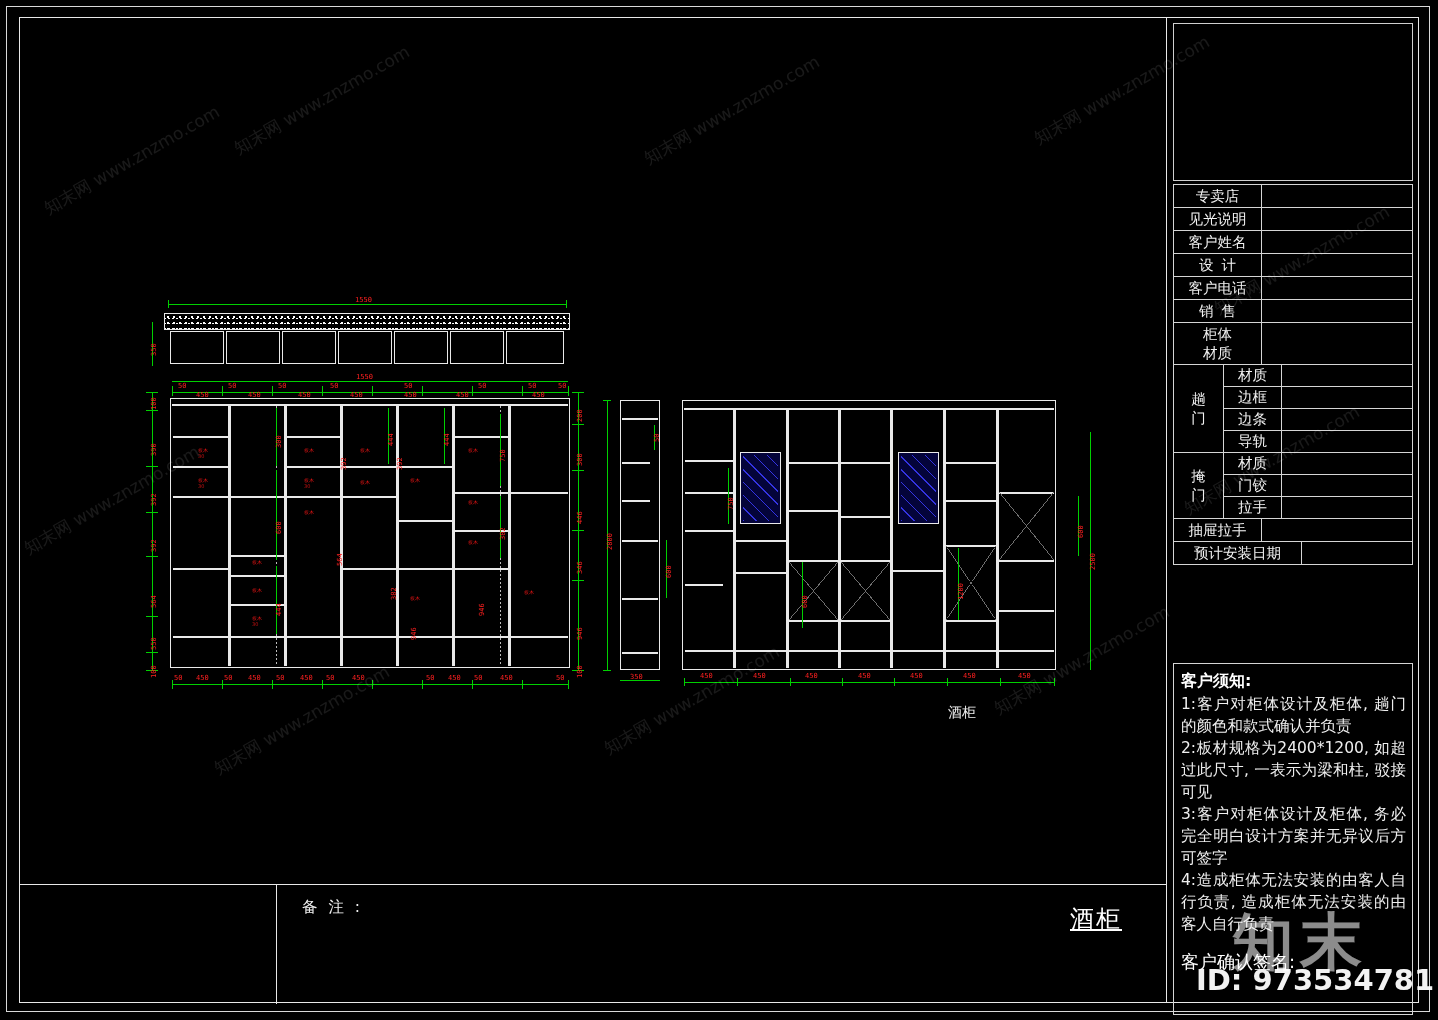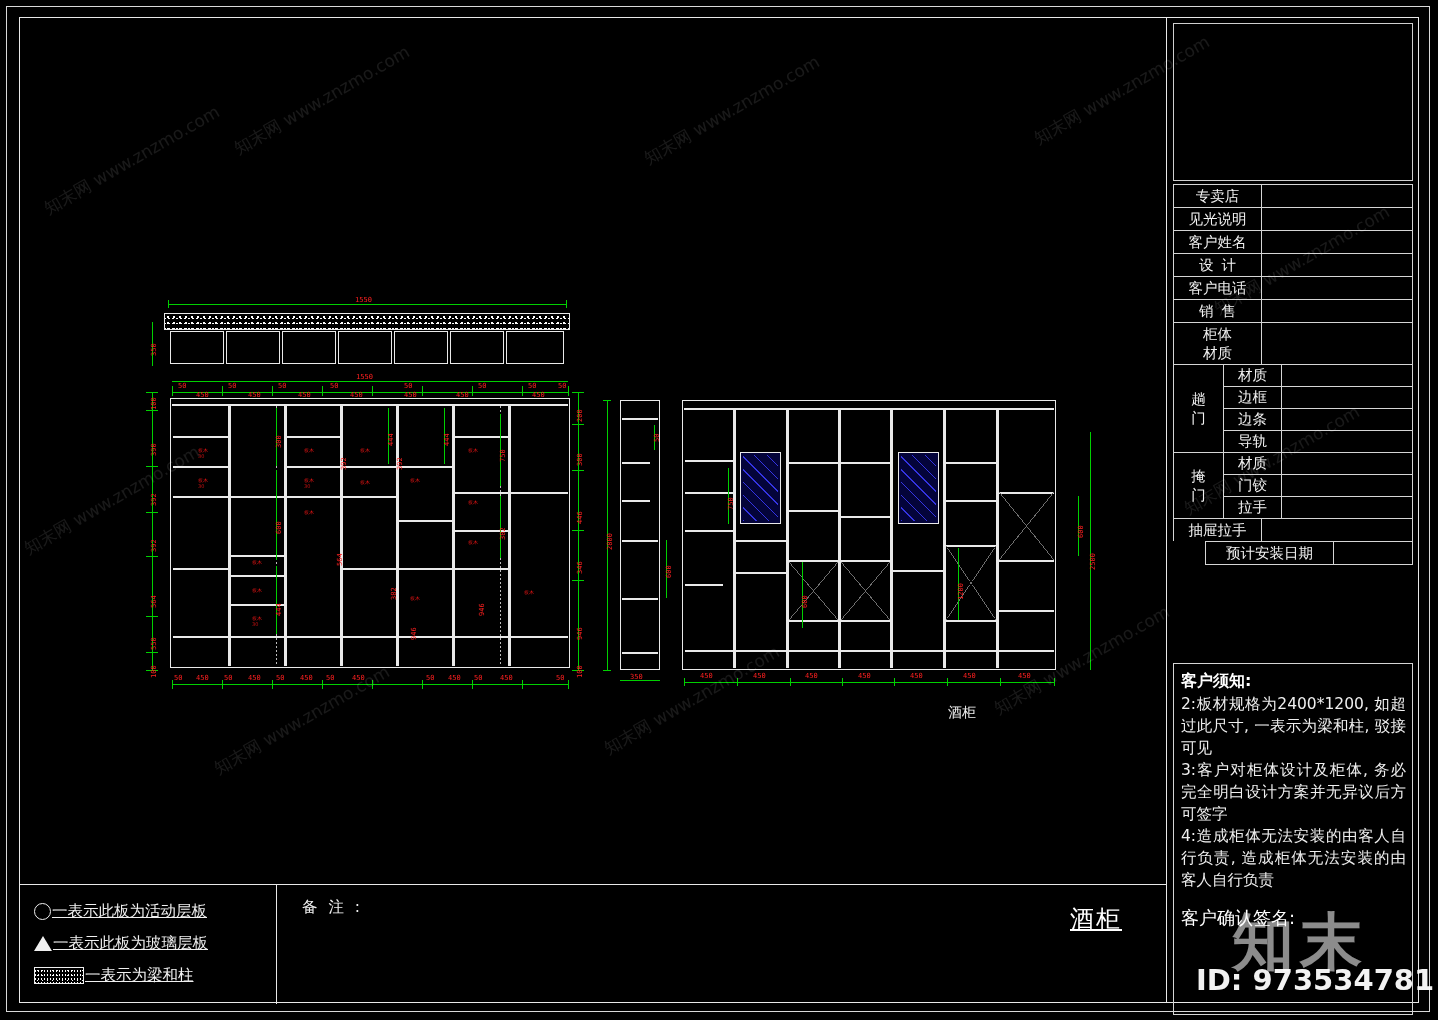--- a/index.html
+++ b/index.html
@@ -13,21 +13,21 @@
   .frame-inner{position:absolute;left:19px;top:17px;width:1400px;height:986px;
                border:1px solid #e8e8e8;box-sizing:border-box;}
 
   
   .tblock{position:absolute;left:1166px;top:17px;width:253px;height:986px;
           border-left:1px solid #e8e8e8;box-sizing:border-box;}
   .logo-box{position:absolute;left:6px;top:6px;width:240px;height:158px;
             border:1px solid #cfcfcf;box-sizing:border-box;}
   .tbl{position:absolute;left:6px;top:167px;width:240px;}
   .trow{display:flex;border:1px solid #d5d5d5;border-bottom:none;box-sizing:border-box;}
-  .trow:last-child{border-bottom:1px solid #d5d5d5;margin-left:32px;}
+  .trow:last-child{border-bottom:1px solid #d5d5d5;}
   .tcell-l{width:88px;box-sizing:border-box;border-right:1px solid #d5d5d5;
            color:#f2f2f2;font-size:14.5px;line-height:20px;text-align:center;
            padding:1px 0;white-space:nowrap;}
   .tcell-l.sp{letter-spacing:8px;text-indent:8px;}
   .tcell-r{flex:1;}
   .trow.h2{height:42px;}
   .trow.h2 .tcell-l{display:flex;flex-direction:column;justify-content:center;
                     align-items:center;height:100%;line-height:19px;}
   .grp{display:flex;border:1px solid #d5d5d5;border-bottom:none;box-sizing:border-box;}
   .grp-label{width:50px;border-right:1px solid #d5d5d5;color:#f2f2f2;font-size:14.5px;
@@ -428,34 +428,20 @@
       <div class="dtxt" style="left:858px;top:672px;">450</div>
       <div class="dtxt" style="left:910px;top:672px;">450</div>
       <div class="dtxt" style="left:963px;top:672px;">450</div>
       <div class="dtxt" style="left:1018px;top:672px;">450</div>
 
       <div class="cab-name" style="left:948px;top:704px;">酒柜</div>
     </div>
   </div>
 
   <div class="legend-strip">
-    <div class="legend">
-      <div class="lg-row">
-        <span class="sym-circle"></span>
-        <span class="lg-txt">一表示此板为活动层板</span>
-      </div>
-      <div class="lg-row">
-        <span class="sym-tri"></span>
-        <span class="lg-txt">一表示此板为玻璃层板</span>
-      </div>
-      <div class="lg-row">
-        <span class="sym-hatch"></span>
-        <span class="lg-txt">一表示为梁和柱</span>
-      </div>
-    </div>
     <div class="legend-div"></div>
     <div class="remark">备 注 :</div>
     <div class="sheet-title">酒柜</div>
   </div>
 
   <div class="tblock">
     <div class="logo-box"></div>
 
     <div class="tbl">
       <div class="trow">
@@ -541,20 +527,21 @@
         <div class="tcell-r"></div>
       </div>
       <div class="trow">
         <div class="tcell-l" style="width:128px;">预计安装日期</div>
         <div class="tcell-r"></div>
       </div>
     </div>
 
     <div class="notes">
       <div class="notes-title">客户须知:</div>
+      <div class="note">1:客户对柜体设计及柜体, 趟门的颜色和款式确认并负责</div>
       <div class="note">2:板材规格为2400*1200, 如超过此尺寸, 一表示为梁和柱, 驳接可见</div>
       <div class="note">3:客户对柜体设计及柜体, 务必完全明白设计方案并无异议后方可签字</div>
       <div class="note">4:造成柜体无法安装的由客人自行负责, 造成柜体无法安装的由客人自行负责</div>
       <div class="sign">客户确认签名:</div>
     </div>
   </div>
 
   <div>
     <div class="wm" style="left:40px;top:200px;">知末网 www.znzmo.com</div>
     <div class="wm" style="left:230px;top:140px;">知末网 www.znzmo.com</div>

